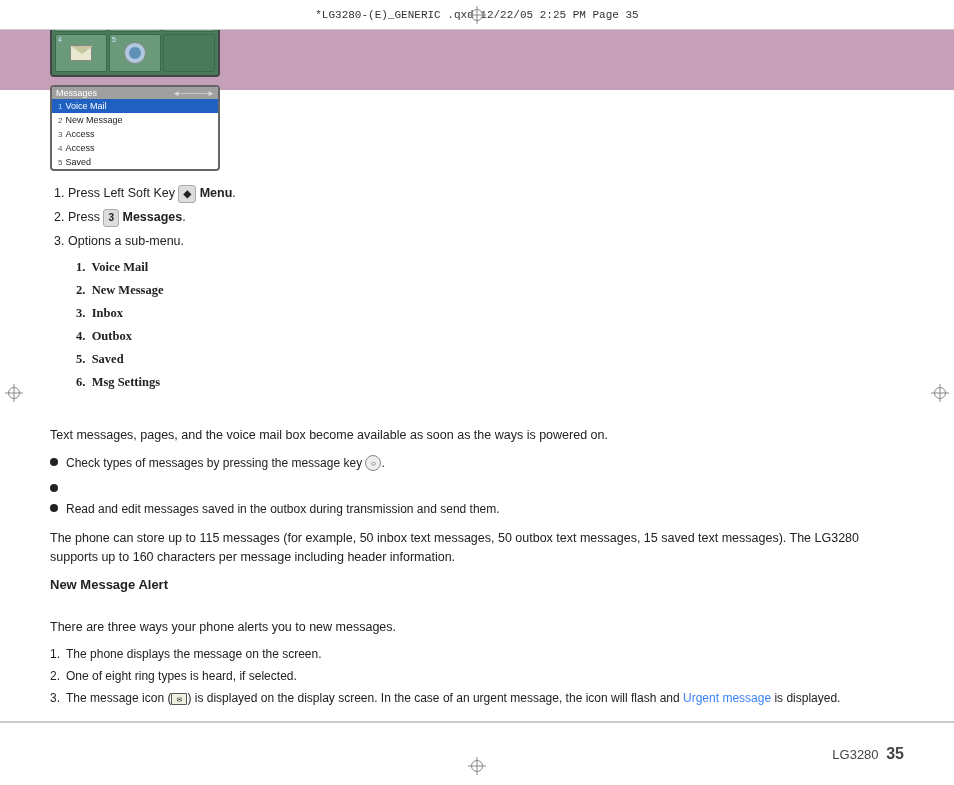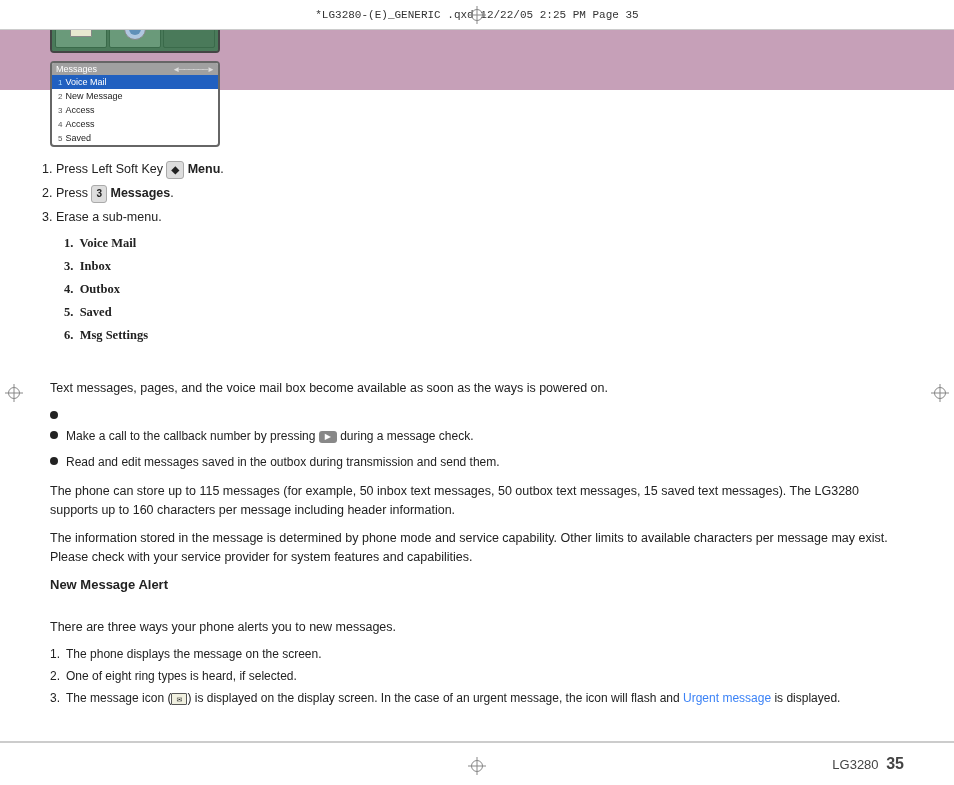--- a/index.html
+++ b/index.html
@@ -197,21 +197,21 @@
       color: #adf;
     }
 
     
     .steps-outer {
       font-size: 12.5px;
       line-height: 1.6;
     }
 
     .steps-outer ol {
-      margin-left: 6px;
+      margin-left: 18px;
     }
 
     .steps-outer ol li {
       margin-bottom: 4px;
     }
 
     .steps-inner {
       margin-top: 6px;
     }
 
@@ -336,21 +336,21 @@
       text-align: center;
       line-height: 12px;
     }
 
     
     .footer {
       position: absolute;
       bottom: 0;
       left: 0;
       right: 0;
-      height: 44px;
+      height: 64px;
       border-top: 2px solid #ccc;
       display: flex;
       align-items: center;
       justify-content: flex-end;
       padding: 10px 50px;
       font-size: 13px;
       color: #444;
     }
 
     .footer-page {
@@ -527,54 +527,54 @@
           <span>Press Left Soft Key</span>
           <span class="key-btn">◆</span>
           <strong>Menu</strong>.
         </li>
         <li>
           <span>Press</span>
           <span class="key-btn">3</span>
           <strong>Messages</strong>.
         </li>
         <li>
-          <span>Erase a sub-menu.</span>
+          <span>Options a sub-menu.</span>
           <div class="steps-inner">
             <ol>
               <li><strong>1.&nbsp; Voice Mail</strong></li>
+              <li><strong>2.&nbsp; New Message</strong></li>
               <li><strong>3.&nbsp; Inbox</strong></li>
               <li><strong>4.&nbsp; Outbox</strong></li>
               <li><strong>5.&nbsp; Saved</strong></li>
               <li><strong>6.&nbsp; Msg Settings</strong></li>
             </ol>
           </div>
         </li>
       </ol>
     </div>
   </div>
 
   <div class="right-col">
     <p>Text messages, pages, and the voice mail box become available as soon as the ways is powered on.</p>
 
     <ul class="bullet-list">
       <li>
         <div class="bullet-dot"></div>
+        <span>Check types of messages by pressing the message key <span class="msg-key-icon">○</span>.</span>
       </li>
       <li>
         <div class="bullet-dot"></div>
-        <span>Make a call to the callback number by pressing <span class="call-key-icon">▶</span> during a message check.</span>
       </li>
       <li>
         <div class="bullet-dot"></div>
         <span>Read and edit messages saved in the outbox during transmission and send them.</span>
       </li>
     </ul>
 
     <p>The phone can store up to 115 messages (for example, 50 inbox text messages, 50 outbox text messages, 15 saved text messages). The LG3280 supports up to 160 characters per message including header information.</p>
-    <p>The information stored in the message is determined by phone mode and service capability. Other limits to available characters per message may exist. Please check with your service provider for system features and capabilities.</p>
 
     <div class="subsection-title">New Message Alert</div>
     <p>There are three ways your phone alerts you to new messages.</p>
 
     <ul class="numbered-list">
       <li>
         <span class="num-label">1.</span>
         <span>The phone displays the message on the screen.</span>
       </li>
       <li>

